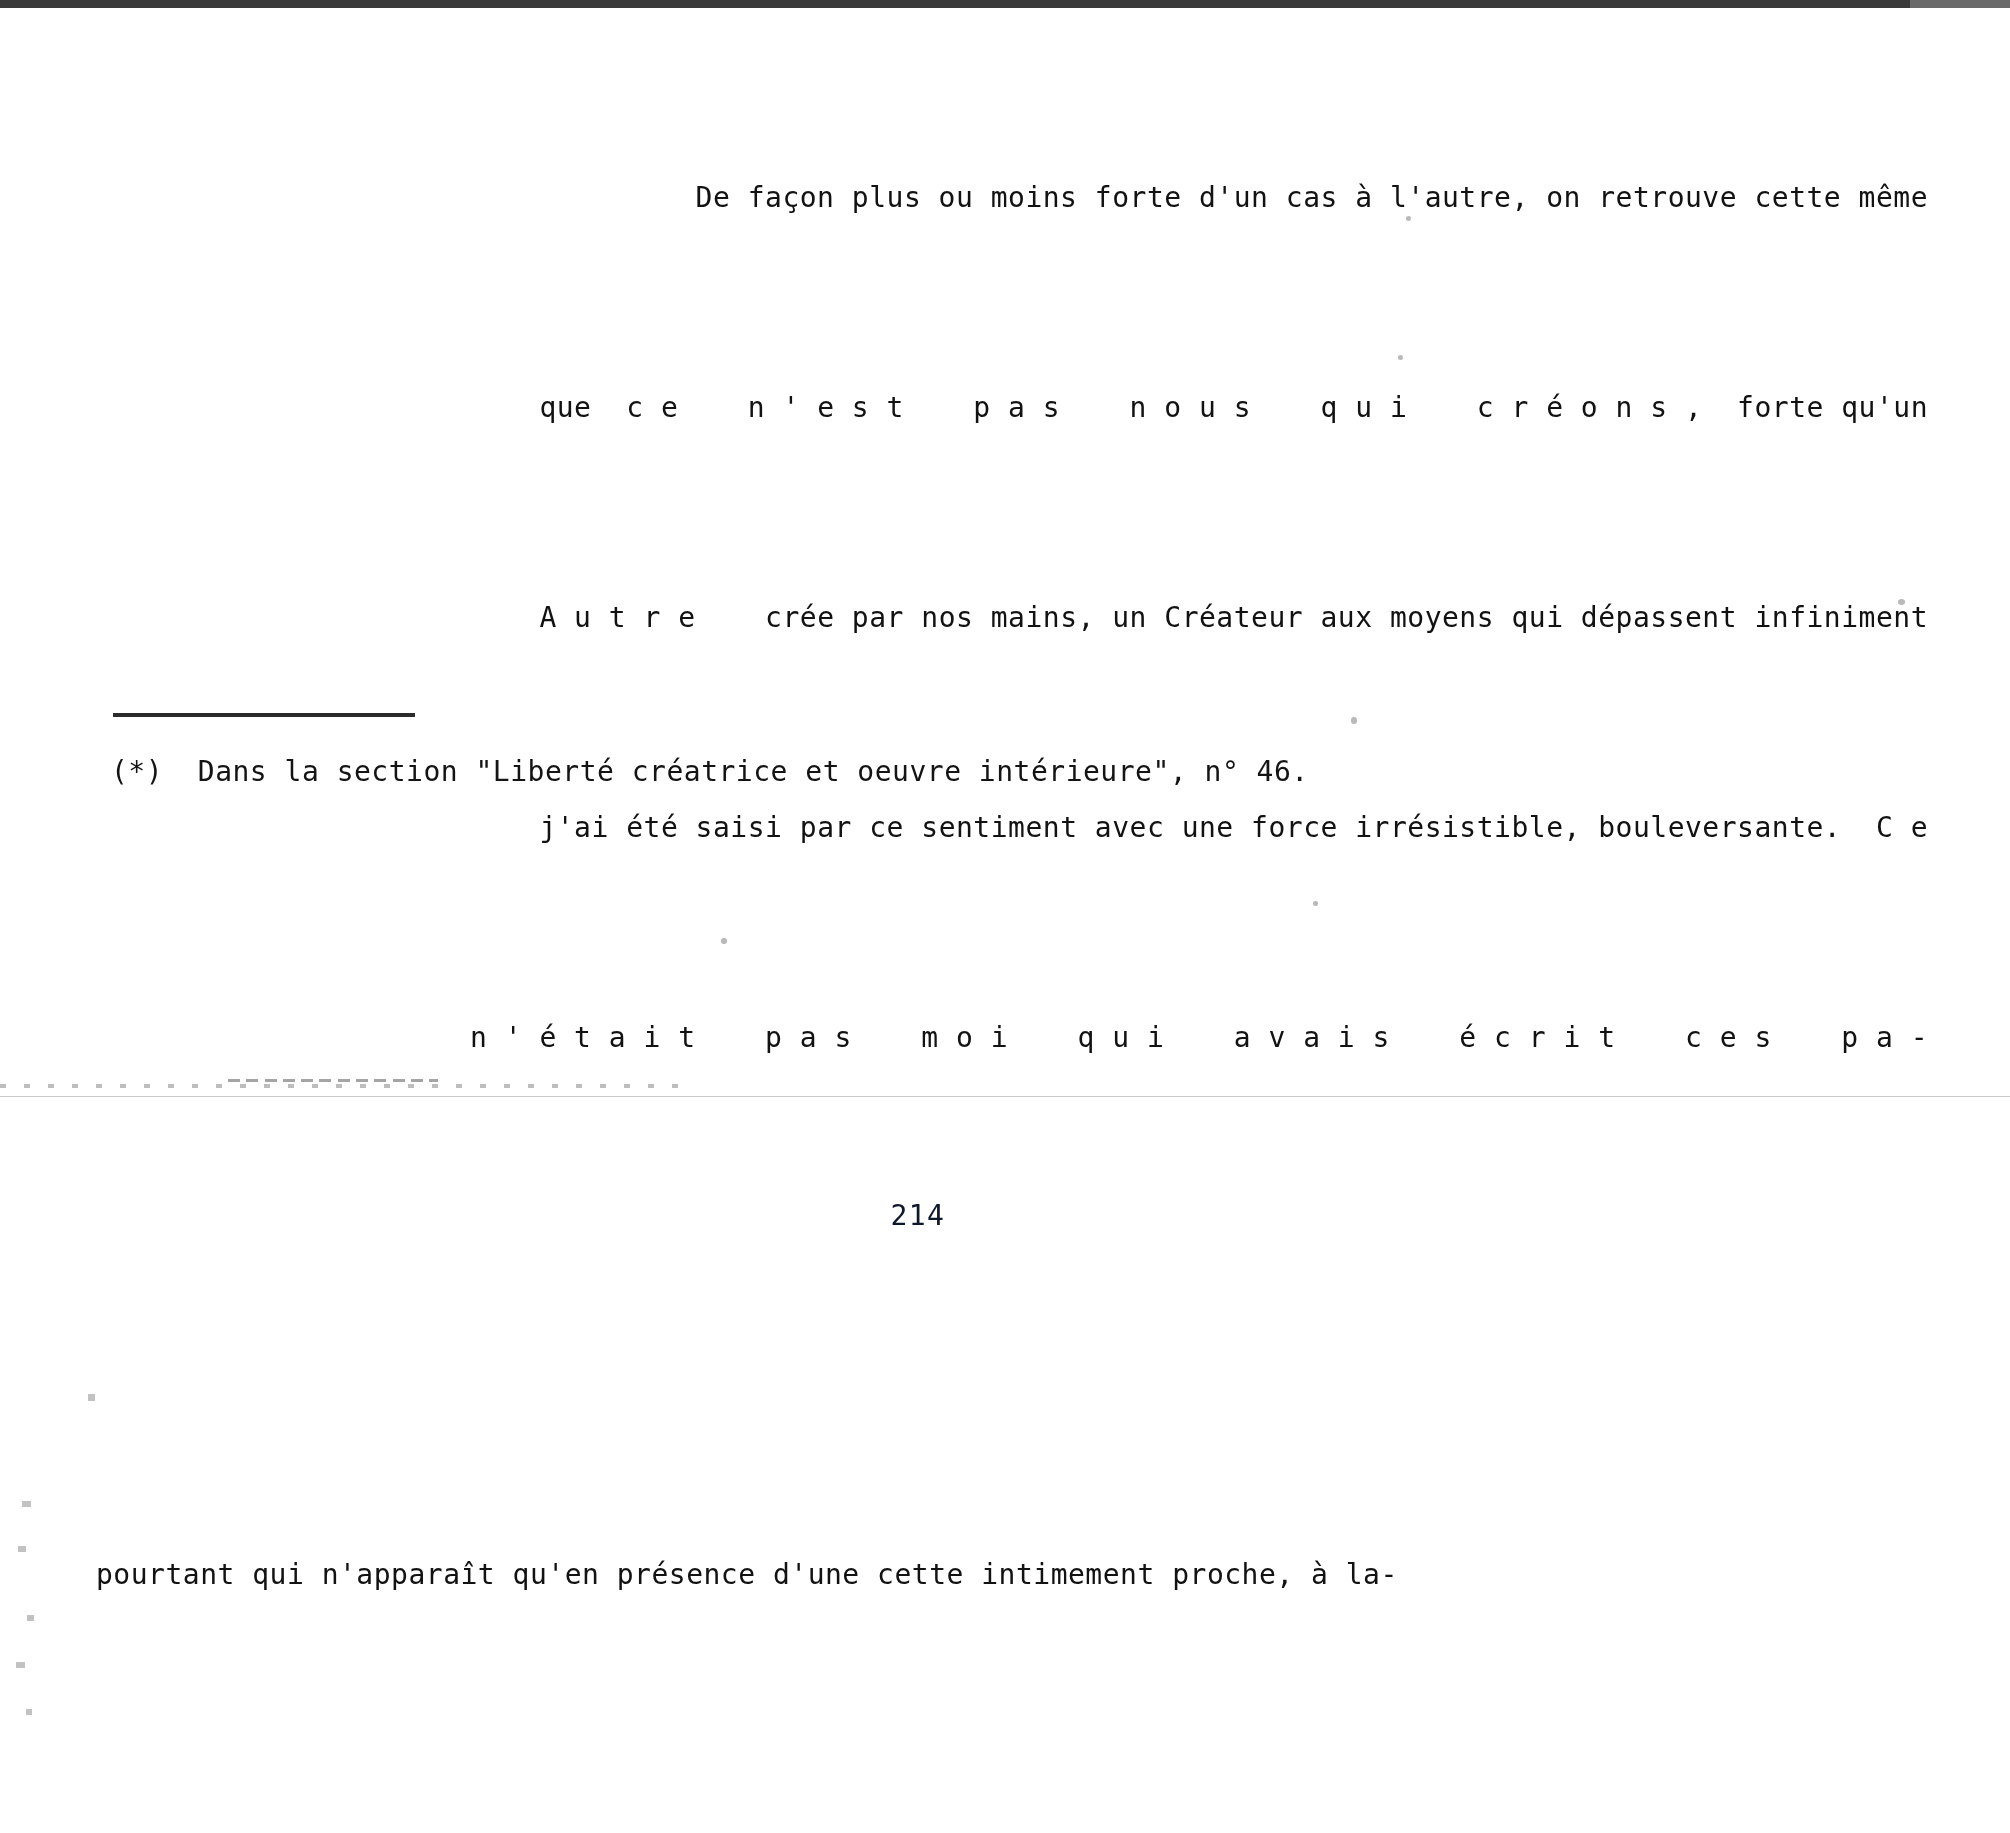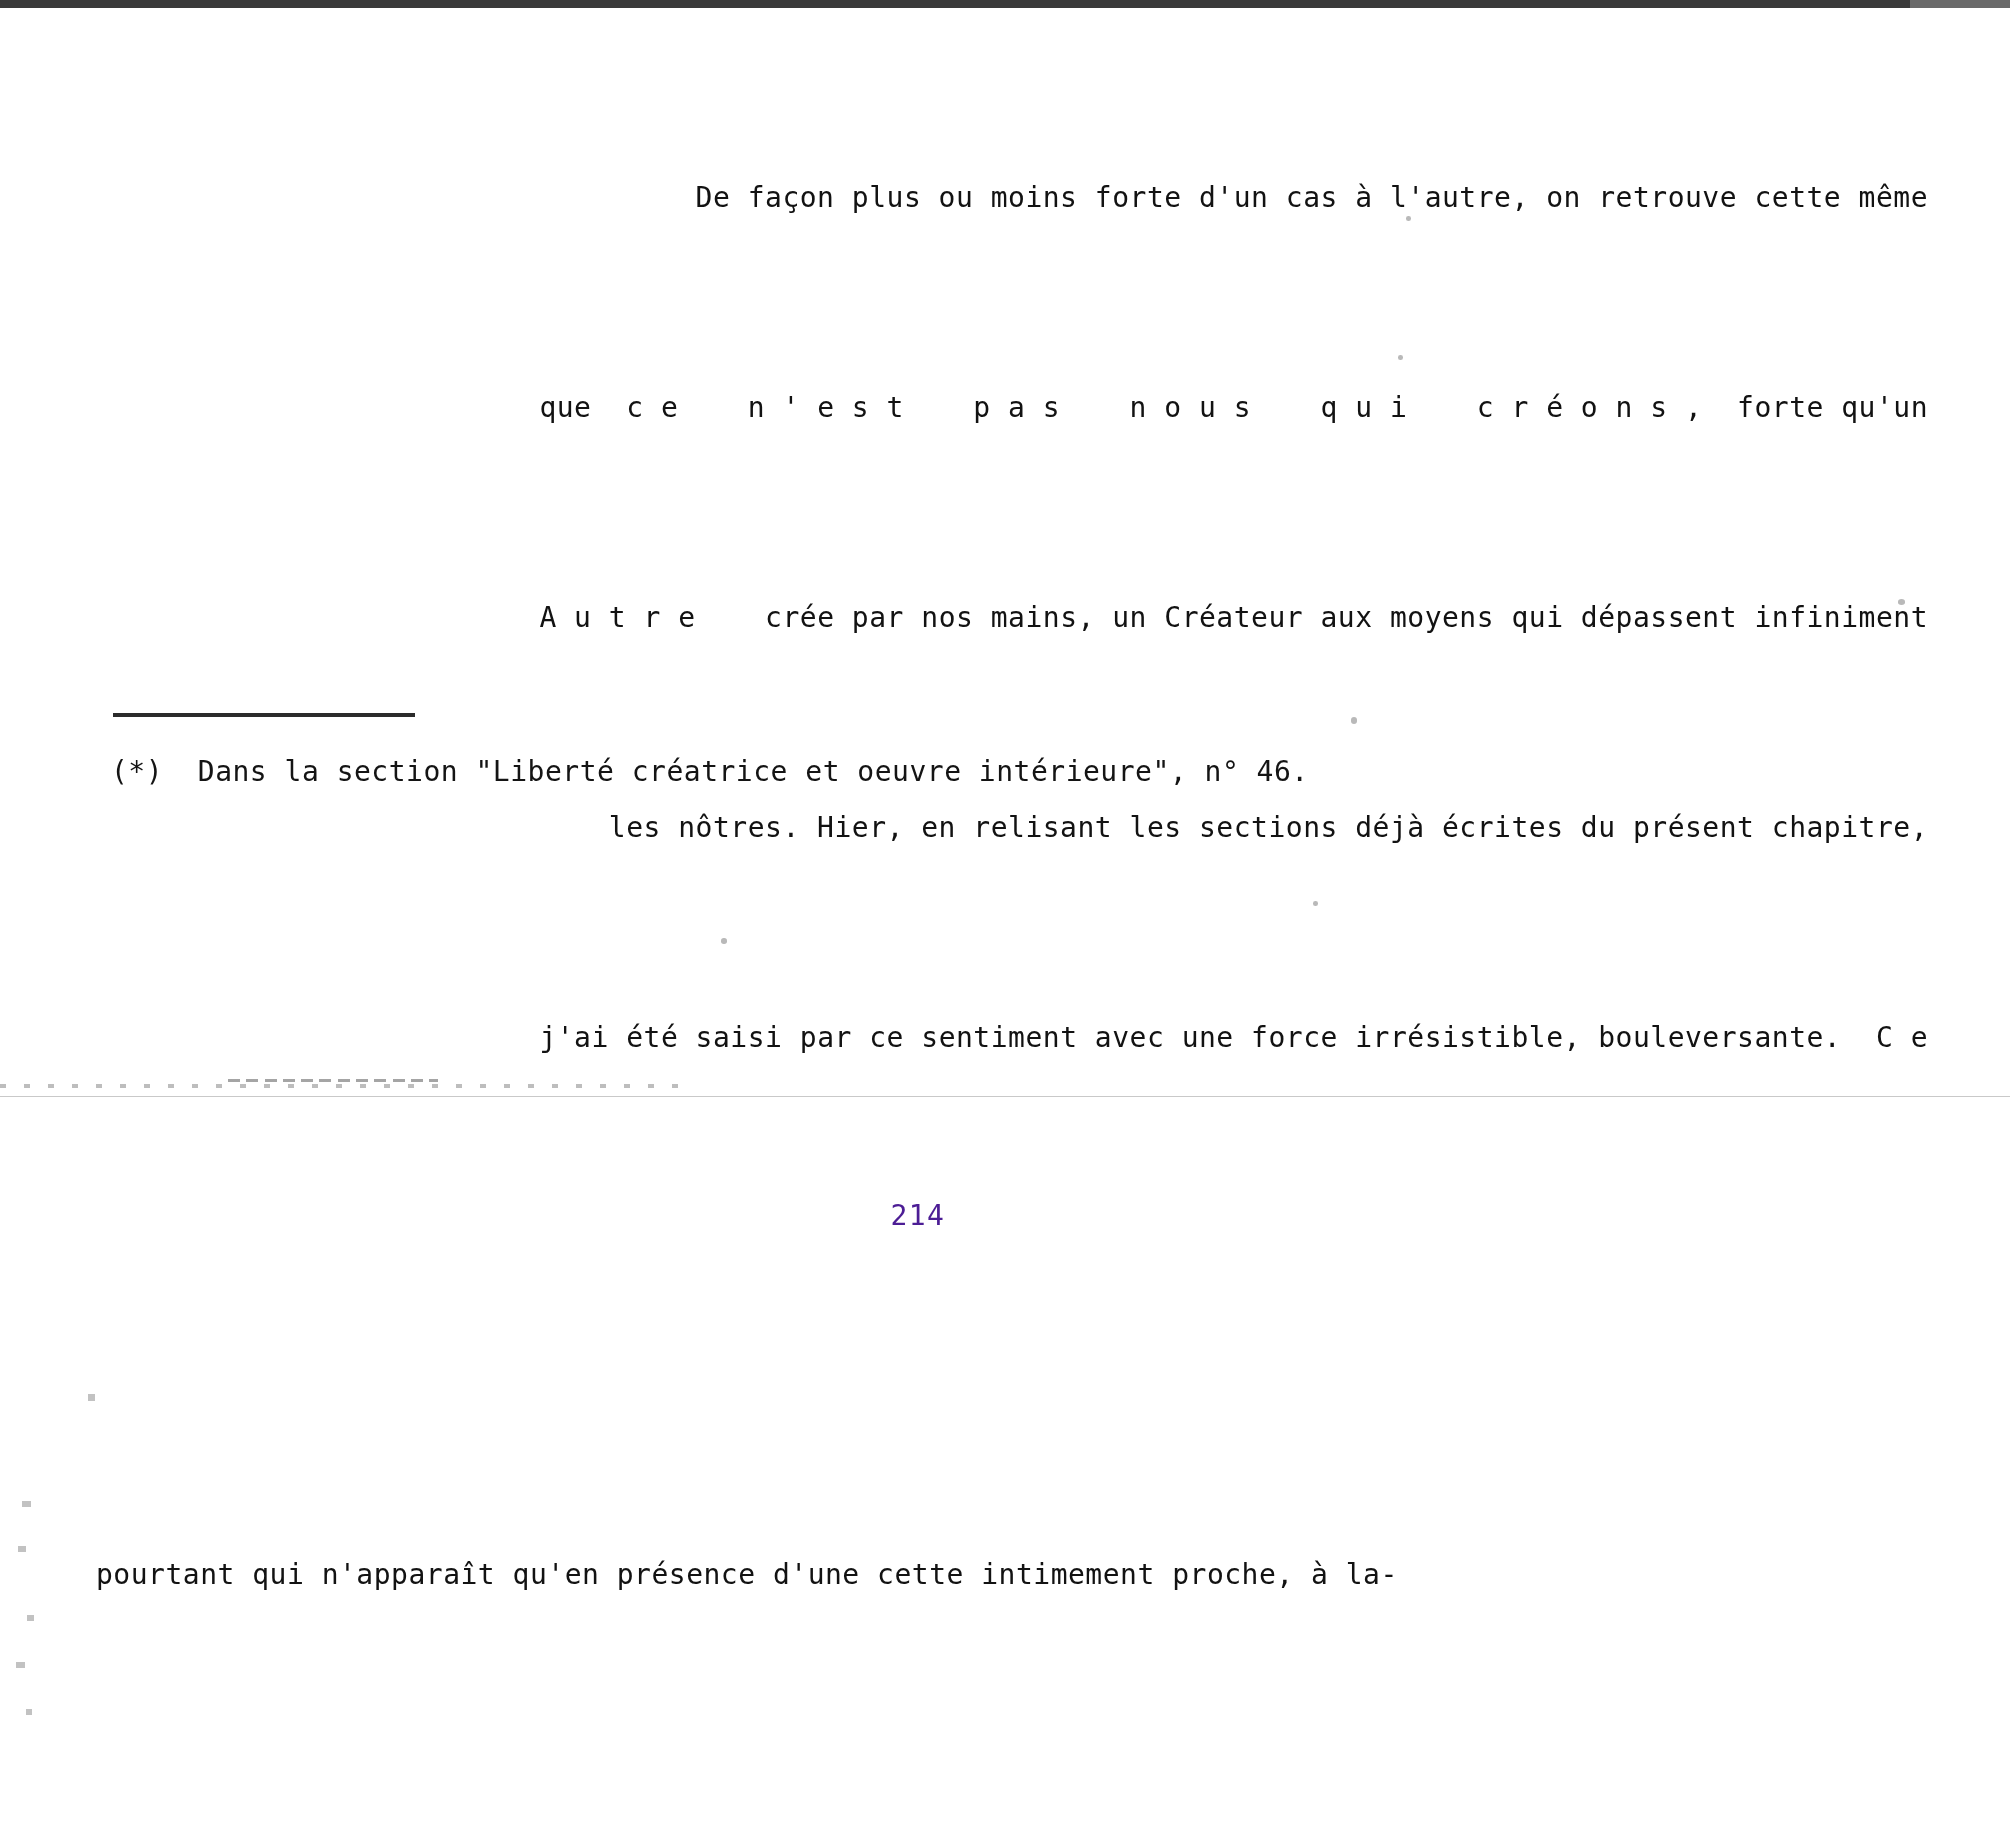--- a/index.html
+++ b/index.html
@@ -144,21 +144,21 @@
   }
 
   .page-number {
     position: absolute;
     top: 82px;
     left: 0;
     width: 2010px;
     text-align: center;
     font-size: 28px;
     letter-spacing: 1.4px;
-    color: #4c1d95;
+    color: #0f172a;
   }
   .page-number span { margin-left: -174px; }
 
   .para-two {
     position: absolute;
     top: 283px;
     left: 96px;
     width: 1827px;
     font-size: 28px;
     line-height: 70px;
@@ -185,21 +185,20 @@
 <div class="top-strip-right"></div>
 
 <div class="page">
 
   <div class="page-top">
 
     <div class="body-text para-one">
       <span class="line">    De façon plus ou moins forte d'un cas à l'autre, on retrouve cette même</span>
       <span class="line">que  c e    n ' e s t    p a s    n o u s    q u i    c r é o n s ,  forte qu'un</span>
       <span class="line">A u t r e    crée par nos mains, un Créateur aux moyens qui dépassent infiniment</span>
-      <span class="line">les nôtres. Hier, en relisant les sections déjà écrites du présent chapitre,</span>
       <span class="line">j'ai été saisi par ce sentiment avec une force irrésistible, bouleversante.  C e</span>
       <span class="line">n ' é t a i t    p a s    m o i    q u i    a v a i s    é c r i t    c e s    p a -</span>
       <span class="line">g e s   que j'étais en train de lire comme si je les voyais pour la première</span>
       
     </div>
 
     <div class="footnote-rule"></div>
     <div class="footnote">(*)  Dans la section "Liberté créatrice et oeuvre intérieure", n° 46.</div>
 
     <div class="speck" style="left:1351px; top:709px; width:6.4px; height:6.4px;"></div>

